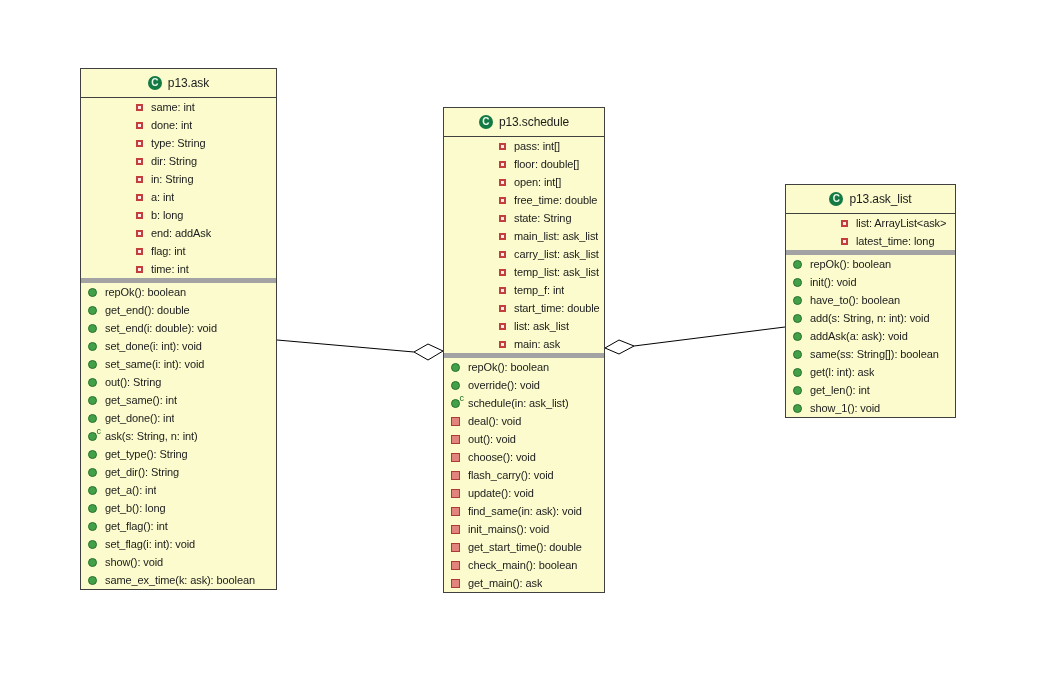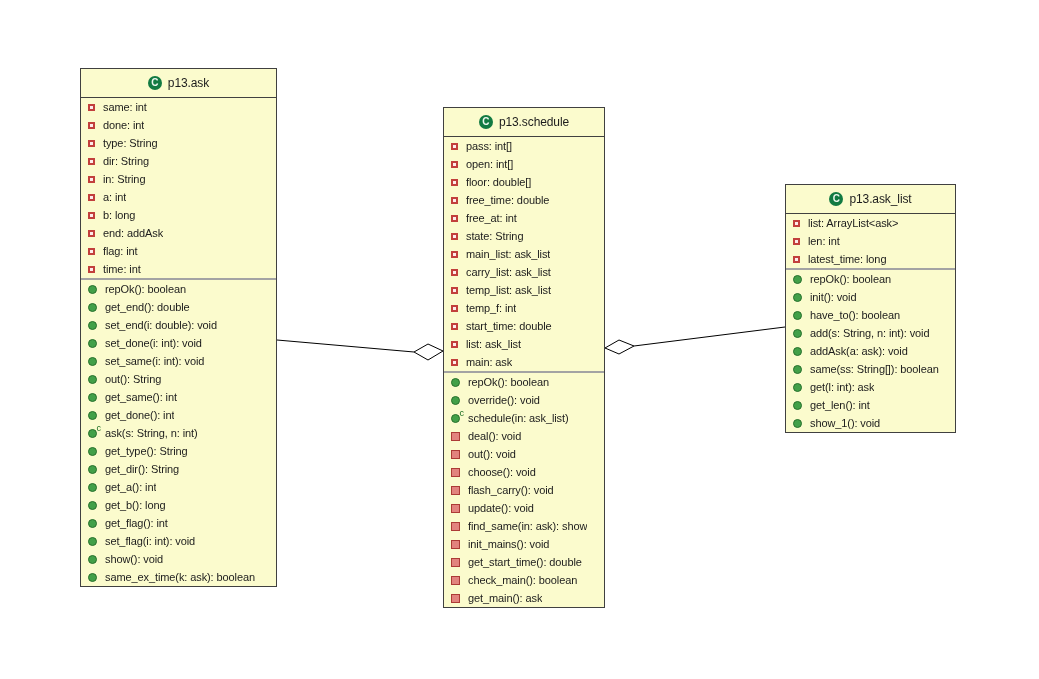--- a/index.html
+++ b/index.html
@@ -47,21 +47,21 @@
     border-radius: 50%;
     background: #127A42;
     color: #EDF7EE;
     font-size: 10px;
     font-weight: bold;
     line-height: 14px;
     text-align: center;
     flex: 0 0 auto;
   }
   .section { padding: 0; }
-  .fields-section { border-bottom: 2px solid #a3a3a3; }
+  .fields-section { border-bottom: 5px solid #a3a3a3; padding-left: 48px; }
   .member-row {
     height: 18px;
     display: flex;
     align-items: center;
     padding-left: 7px;
     white-space: nowrap;
   }
   .member-row .mi {
     flex: 0 0 auto;
     margin-right: 8px;
@@ -243,33 +243,29 @@
       <span class="class-icon">C</span>
       <span class="node-title">p13.schedule</span>
     </div>
     <div class="section fields-section">
         <div class="member-row">
           <span class="mi mi-field"></span>
           <span class="member-text">pass: int[]</span>
         </div>
         <div class="member-row">
           <span class="mi mi-field"></span>
+          <span class="member-text">floor: double[]</span>
+        </div>
+        <div class="member-row">
+          <span class="mi mi-field"></span>
           <span class="member-text">open: int[]</span>
         </div>
         <div class="member-row">
           <span class="mi mi-field"></span>
-          <span class="member-text">floor: double[]</span>
-        </div>
-        <div class="member-row">
-          <span class="mi mi-field"></span>
           <span class="member-text">free_time: double</span>
-        </div>
-        <div class="member-row">
-          <span class="mi mi-field"></span>
-          <span class="member-text">free_at: int</span>
         </div>
         <div class="member-row">
           <span class="mi mi-field"></span>
           <span class="member-text">state: String</span>
         </div>
         <div class="member-row">
           <span class="mi mi-field"></span>
           <span class="member-text">main_list: ask_list</span>
         </div>
         <div class="member-row">
@@ -325,21 +321,21 @@
         <div class="member-row">
           <span class="mi mi-private"></span>
           <span class="member-text">flash_carry(): void</span>
         </div>
         <div class="member-row">
           <span class="mi mi-private"></span>
           <span class="member-text">update(): void</span>
         </div>
         <div class="member-row">
           <span class="mi mi-private"></span>
-          <span class="member-text">find_same(in: ask): show</span>
+          <span class="member-text">find_same(in: ask): void</span>
         </div>
         <div class="member-row">
           <span class="mi mi-private"></span>
           <span class="member-text">init_mains(): void</span>
         </div>
         <div class="member-row">
           <span class="mi mi-private"></span>
           <span class="member-text">get_start_time(): double</span>
         </div>
         <div class="member-row">
@@ -358,24 +354,20 @@
       <span class="class-icon">C</span>
       <span class="node-title">p13.ask_list</span>
     </div>
     <div class="section fields-section">
         <div class="member-row">
           <span class="mi mi-field"></span>
           <span class="member-text">list: ArrayList&lt;ask&gt;</span>
         </div>
         <div class="member-row">
           <span class="mi mi-field"></span>
-          <span class="member-text">len: int</span>
-        </div>
-        <div class="member-row">
-          <span class="mi mi-field"></span>
           <span class="member-text">latest_time: long</span>
         </div>
       </div>
     <div class="section methods-section">
         <div class="member-row">
           <span class="mi mi-public"></span>
           <span class="member-text">repOk(): boolean</span>
         </div>
         <div class="member-row">
           <span class="mi mi-public"></span>

